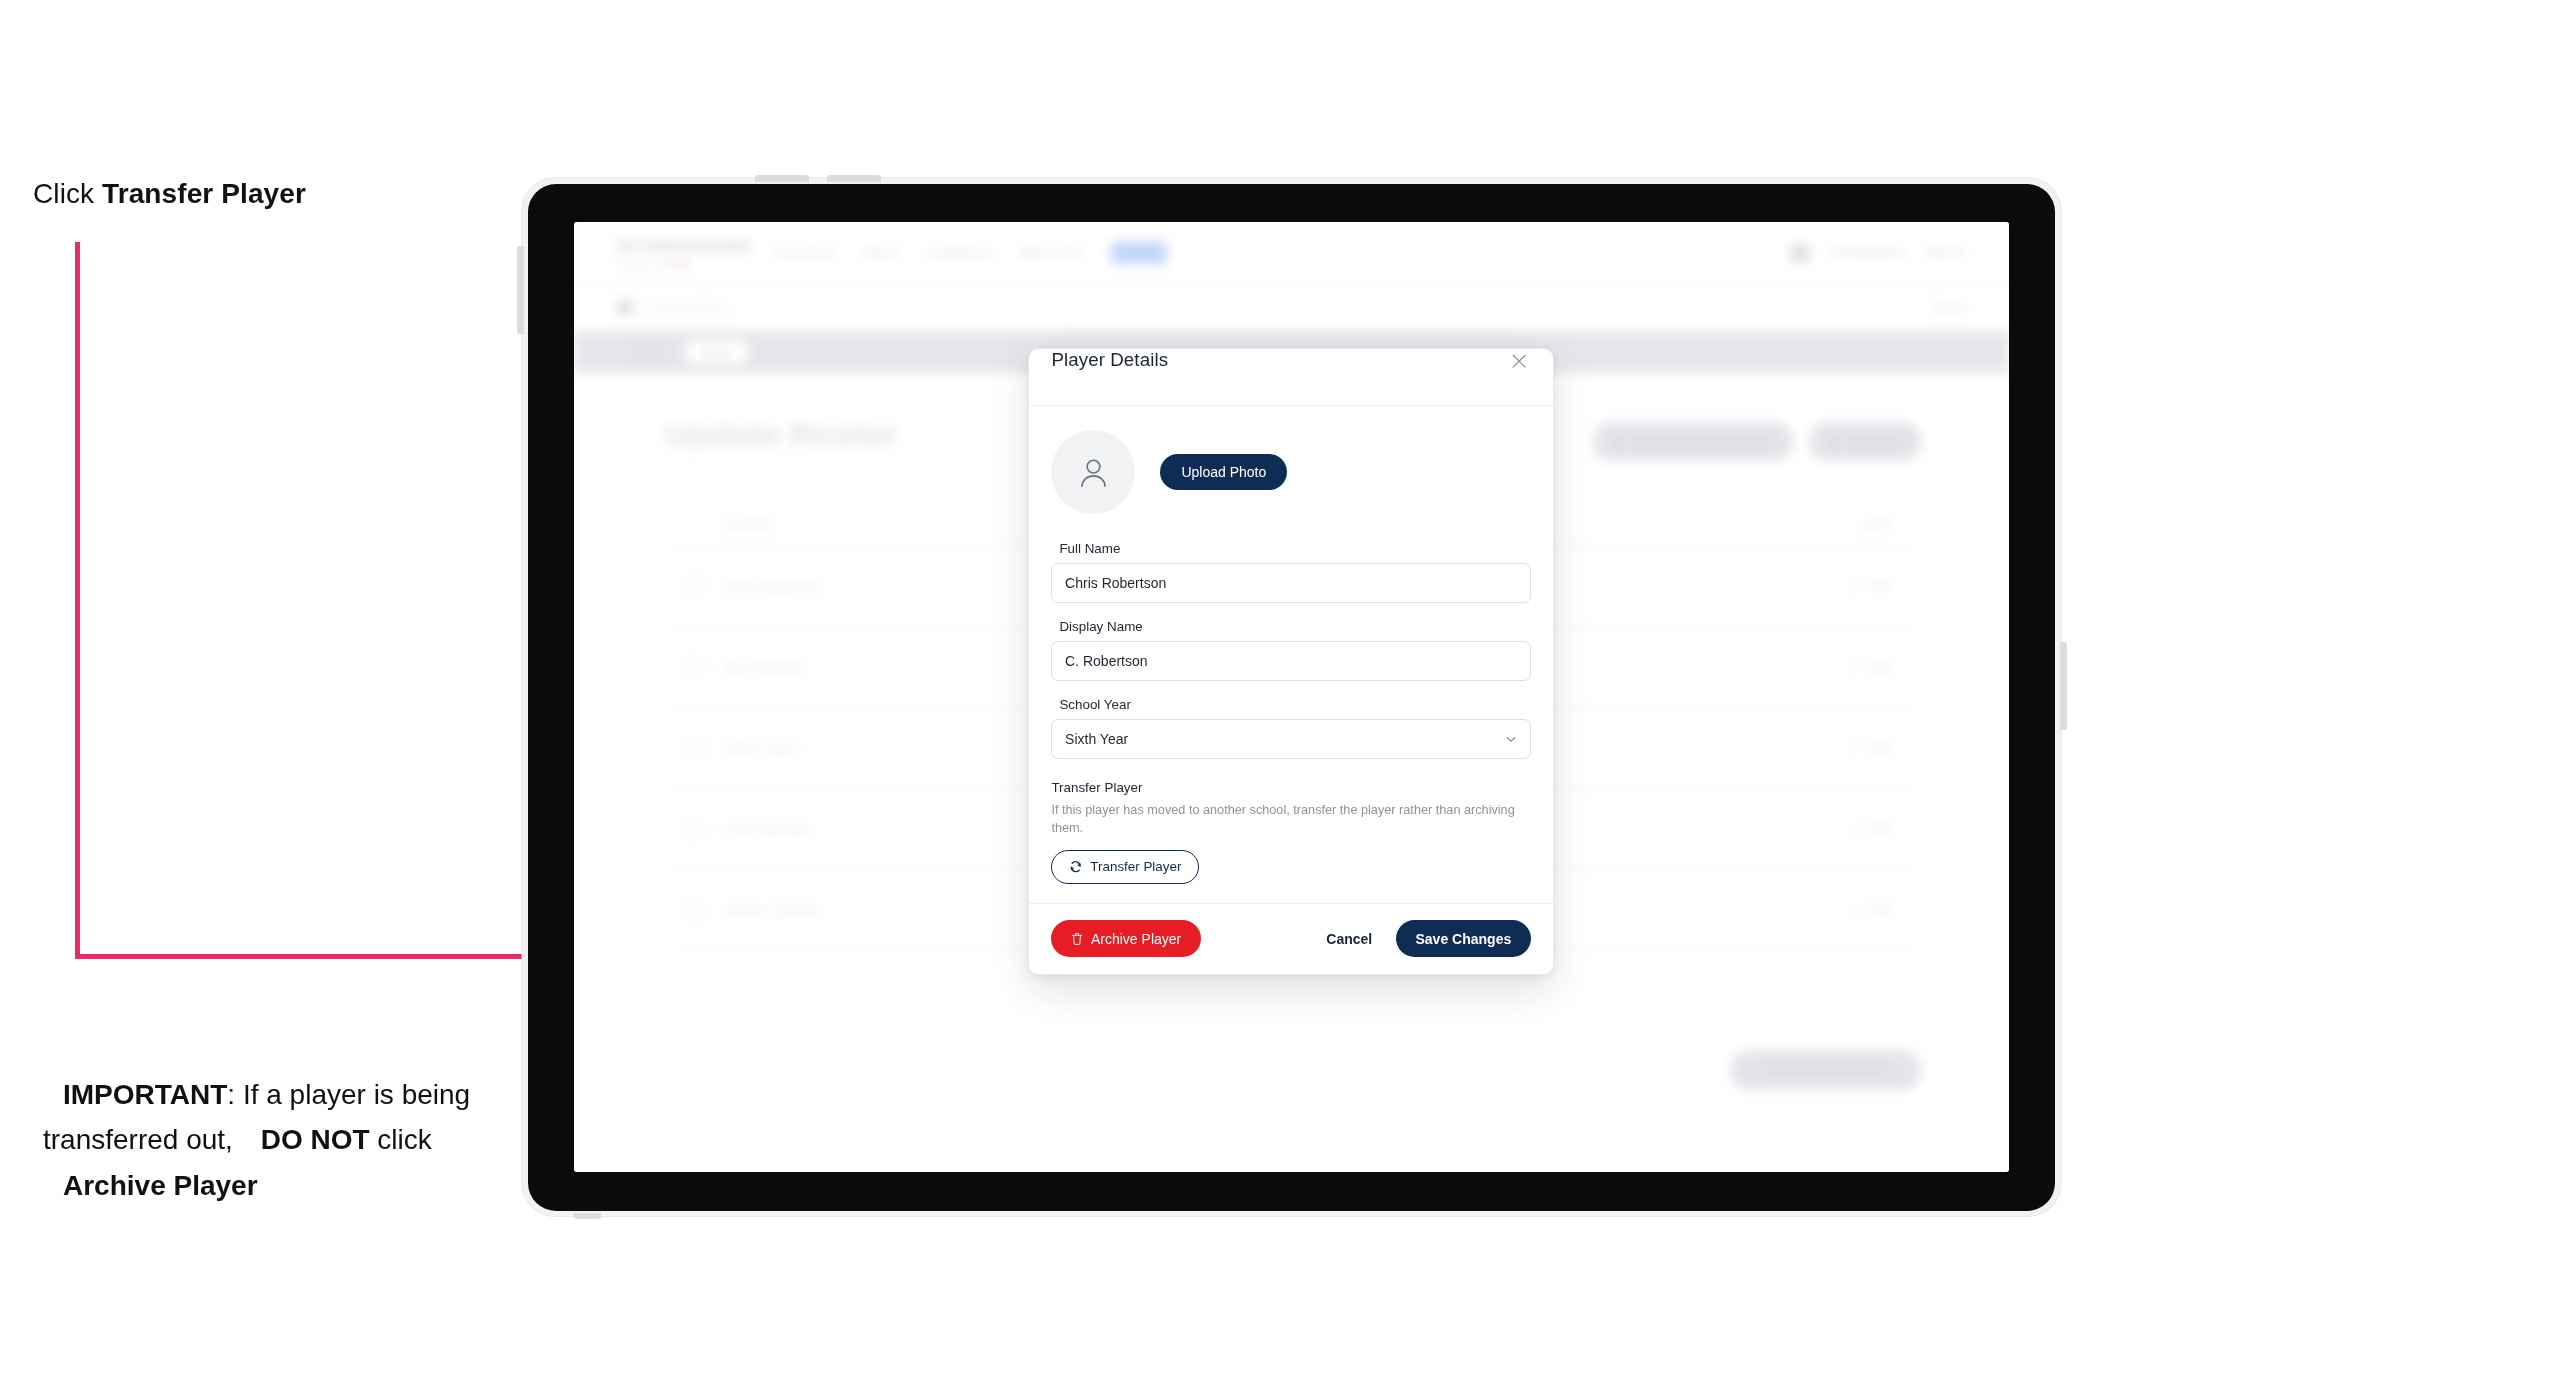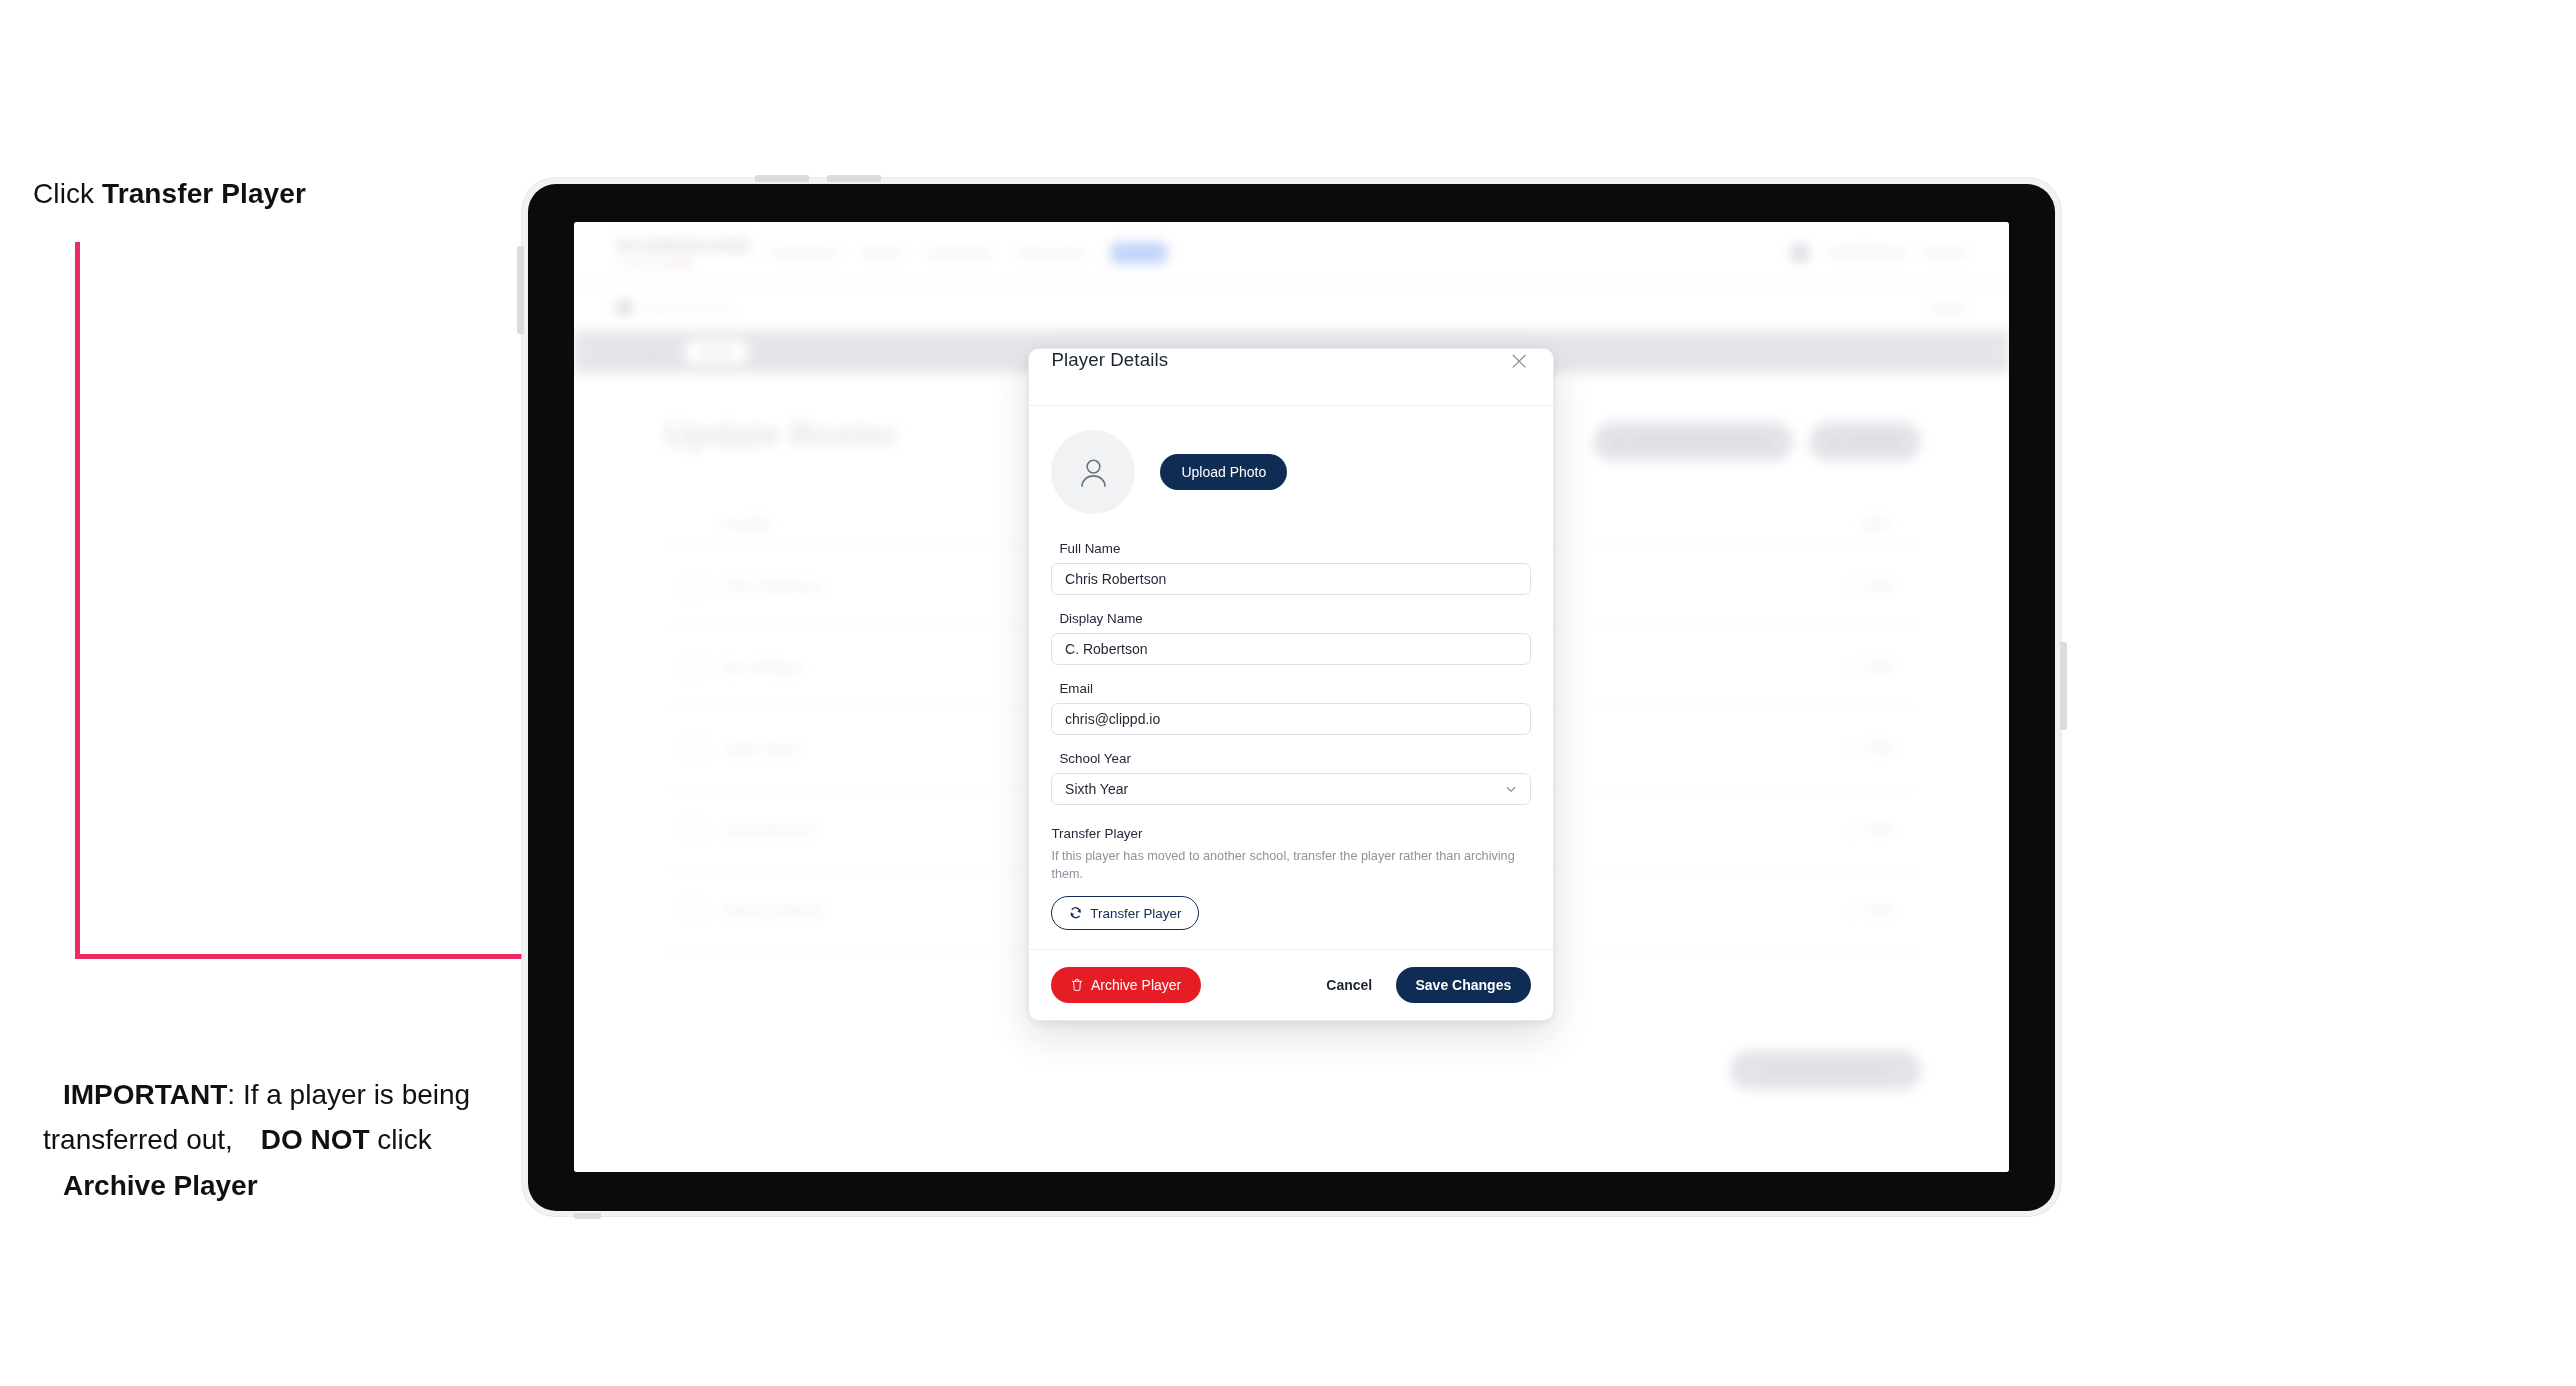--- a/index.html
+++ b/index.html
@@ -187,21 +187,21 @@
   }
   .btn-upload {
     background: #0e2c54; color: #fff; border: none;
     font-size: 14px; padding: 10.4px 21px; border-radius: 19.4px;
     font-family: "Liberation Sans", sans-serif; cursor: pointer;
   }
 
   .field { margin-bottom: 16.4px; }
   .field-label { font-size: 13.4px; color: #222a38; margin-bottom: 6.7px; display: block; margin-left: 8px; }
   .field-input {
-    width: 100%; height: 32px; border: 0.7px solid #dcdfe4; border-radius: 6.7px;
+    width: 100%; height: 40px; border: 0.7px solid #dcdfe4; border-radius: 6.7px;
     padding: 0 12.7px; font-size: 14px; color: #1f2633; background: #fff;
     font-family: "Liberation Sans", sans-serif;
   }
   .select-wrap { position: relative; }
   .select-wrap .chev {
     position: absolute; right: 13.4px; top: 50%; transform: translateY(-50%);
     pointer-events: none; color: #8a9099;
   }
 
   .xfer { margin-top: 21px; }
@@ -412,24 +412,20 @@
         <div class="field">
           <label class="field-label">Full Name</label>
           <input class="field-input" value="Chris Robertson" style="">
         </div>
 
         <div class="field">
           <label class="field-label">Display Name</label>
           <input class="field-input" value="C. Robertson" style="">
         </div>
 
-        <div class="field">
-          <label class="field-label">Email</label>
-          <input class="field-input" value="chris@clippd.io" style="">
-        </div>
 
         <div class="field">
           <label class="field-label">School Year</label>
           <div class="select-wrap">
             <input class="field-input" readonly="" value="Sixth Year" style="">
             <svg class="chev" width="12" height="12" viewBox="0 0 16 16">
               <path d="M3 6 L8 11 L13 6" fill="none" stroke="#8a9099" stroke-width="1.5" stroke-linecap="round" stroke-linejoin="round"></path>
             </svg>
           </div>
         </div>

